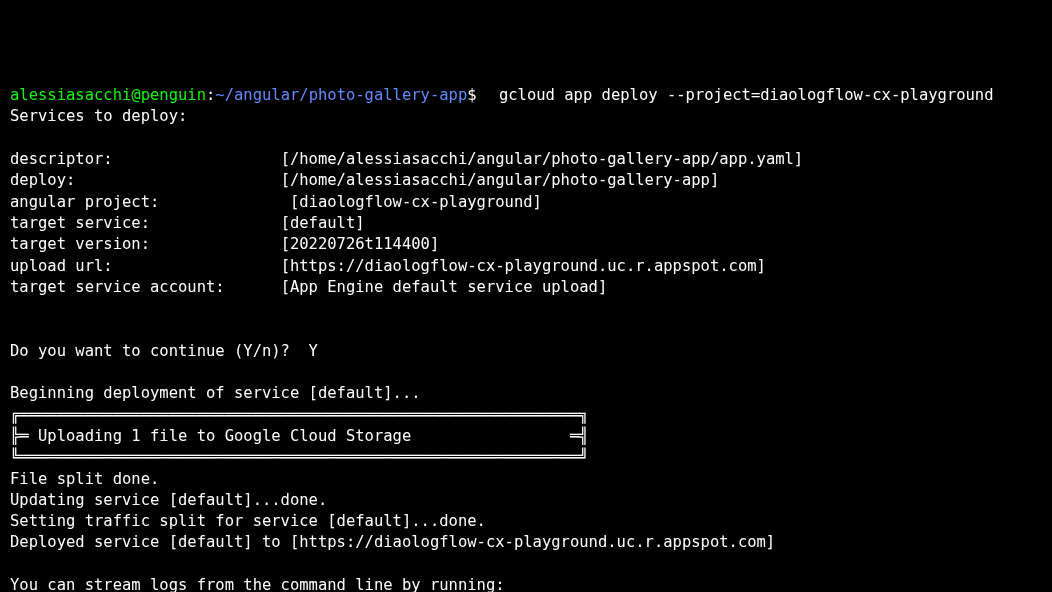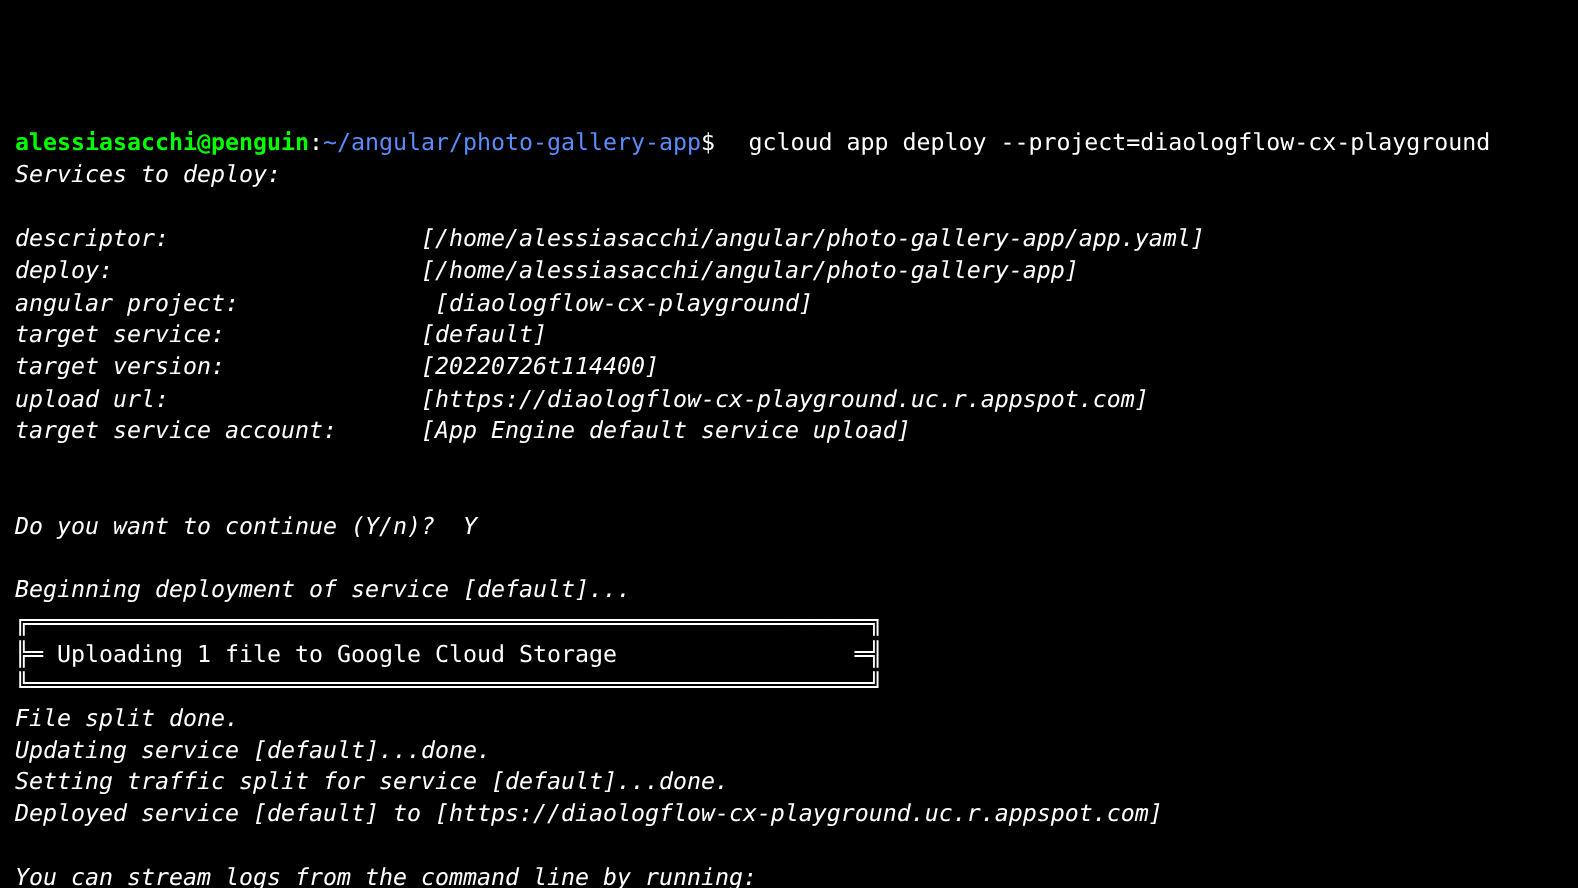--- a/index.html
+++ b/index.html
@@ -15,39 +15,38 @@
       line-height: 21.3px;
       padding: 0 10px;
       white-space: pre;
       width: 1052px;
       height: 592px;
       overflow: hidden;
       font-weight: 500;
     }
     .prompt-user {
       color: #00ff00;
-      font-weight: bold;
+      font-weight: normal;
     }
     .prompt-colon {
       color: #ffffff;
     }
     .prompt-path {
       color: #5b8dff;
       font-weight: normal;
     }
     .prompt-dollar {
       color: #ffffff;
     }
     .command {
       color: #ffffff;
       margin-left: 13px;
     }
     .output {
       color: #ffffff;
-      font-style: italic;
     }
     .box-line {
       color: #ffffff;
     }
   </style>
 </head>
 <body>
 
 
 

